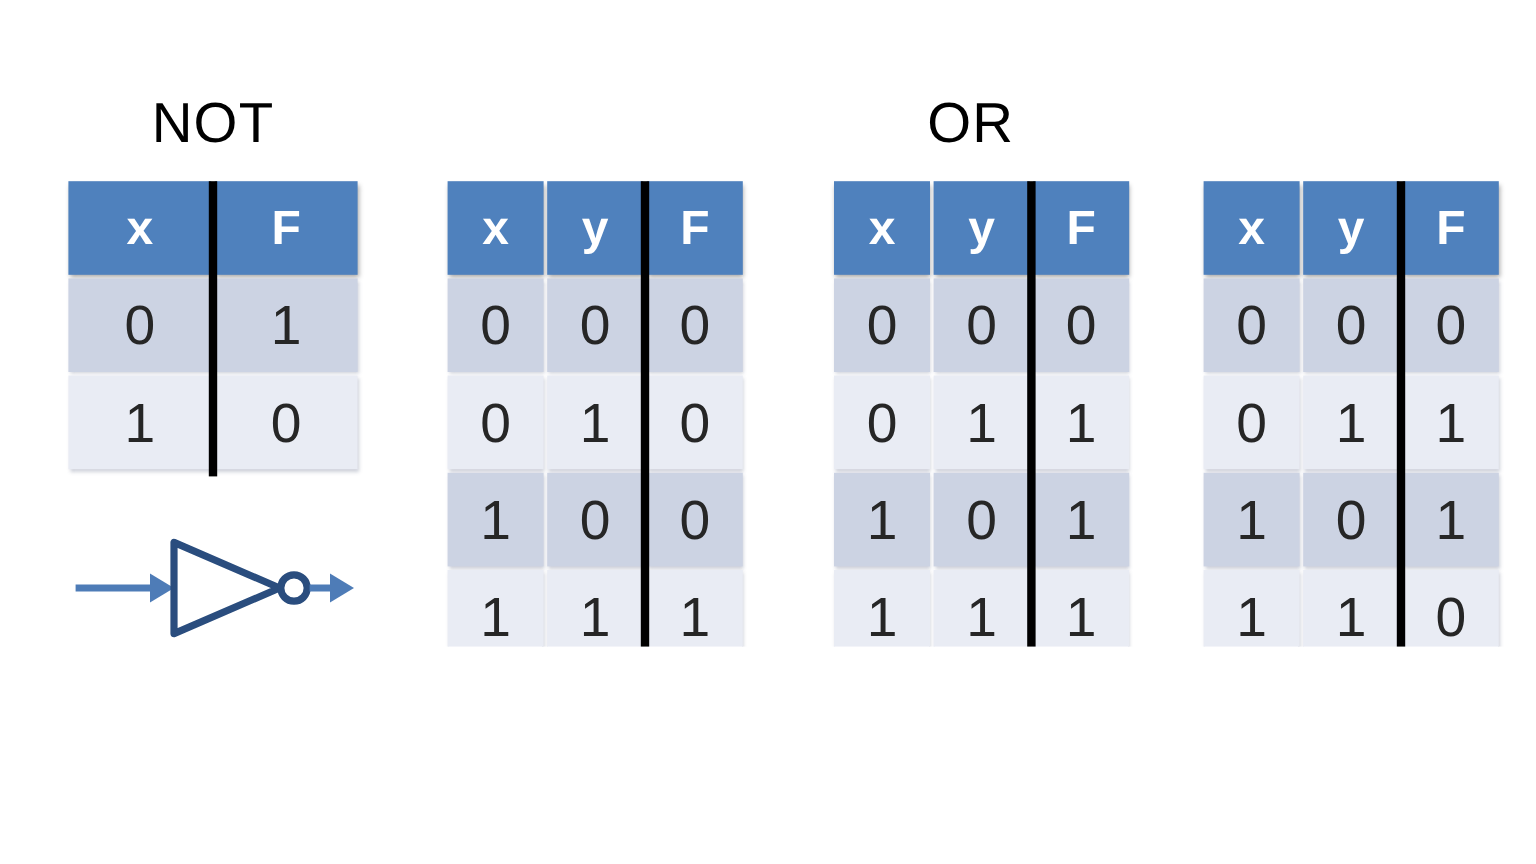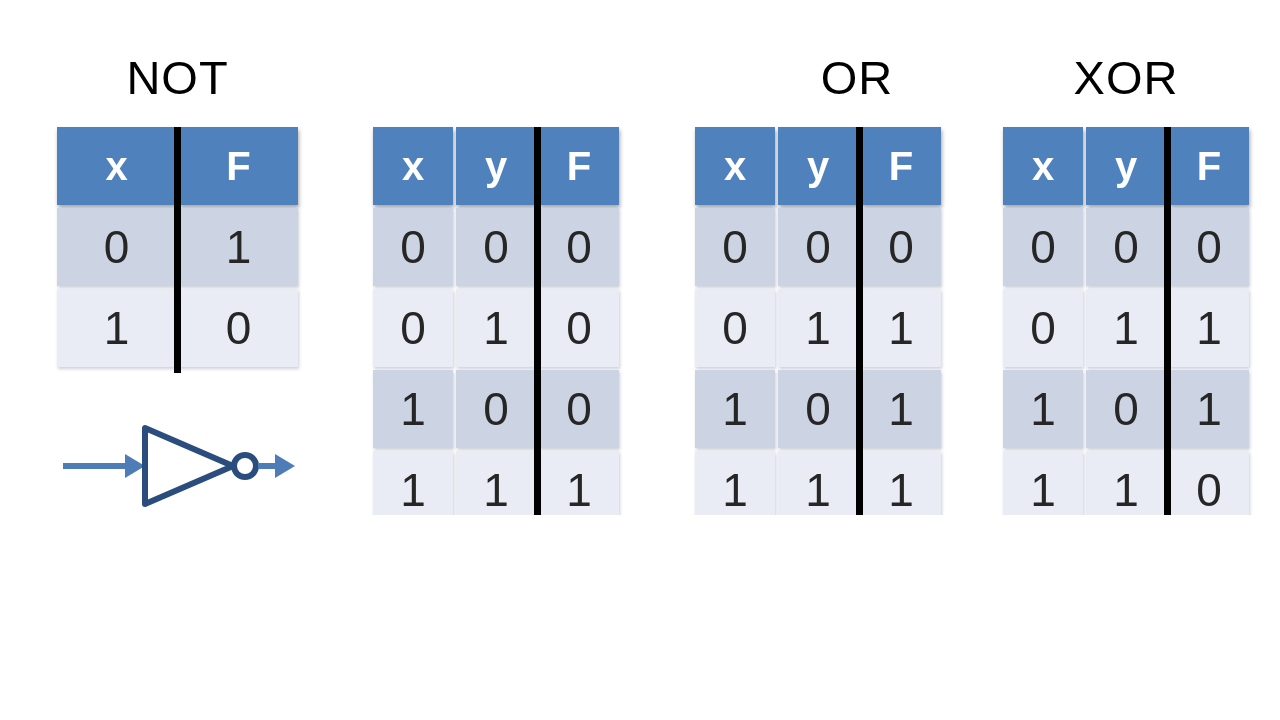--- a/index.html
+++ b/index.html
@@ -1,18 +1,19 @@
 <!DOCTYPE html>
 <html style="--hdr: #4f81bd; --rowdark: #ccd3e3; --rowlight: #e9ecf4; --divider: #000000; --arrow: #4e7cb7; --gate: #2a4d7e; --celltext: #262626;"><head>
 <meta charset="utf-8">
 <style>
   html,body{margin:0;padding:0;background:#fff;}
   #slide{
     position:relative;width:1280px;height:515px;background:#fff;overflow:hidden;
     font-family:"Liberation Sans",sans-serif;
+    margin-top:24px;
   }
   .gtitle{
     position:absolute;top:50px;height:56px;line-height:56px;
     font-size:47px;color:#000;text-align:center;letter-spacing:1px;
   }
   .ttable{position:absolute;top:127px;}
   .grid{display:grid;gap:3px;grid-auto-rows:78px;}
   .t2 .grid{grid-template-columns:119px 119px;}
   .t3 .grid{grid-template-columns:80px 80px 80px;}
   .hcell{
@@ -36,22 +37,21 @@
   .gate-shape{stroke:var(--gate);stroke-width:7;fill:#fff;stroke-linejoin:round;stroke-linecap:round;}
   .gate-thin{stroke:var(--gate);stroke-width:6;fill:#fff;stroke-linejoin:round;}
   .gate-extra{stroke:var(--gate);stroke-width:7;fill:none;stroke-linecap:round;}
 </style>
 </head>
 <body>
 
 <div id="slide">
 
   <div class="gtitle" style="left:57px;width:241px;">NOT</div>
-  <div class="gtitle" style="left:734px;width:246px;">OR</div>
-  <div class="gtitle" style="left:1003px;width:246px;">XOR</div>
+  <div class="gtitle" style="left:686px;width:246px;">OR</div>
 
   <div class="ttable t2" style="left:57px;">
       <div class="grid">
         <div class="hcell">x</div>
         <div class="hcell">F</div>
         <div class="cell dark">0</div>
         <div class="cell dark">1</div>
         <div class="cell light">1</div>
         <div class="cell light">0</div>
       </div>

